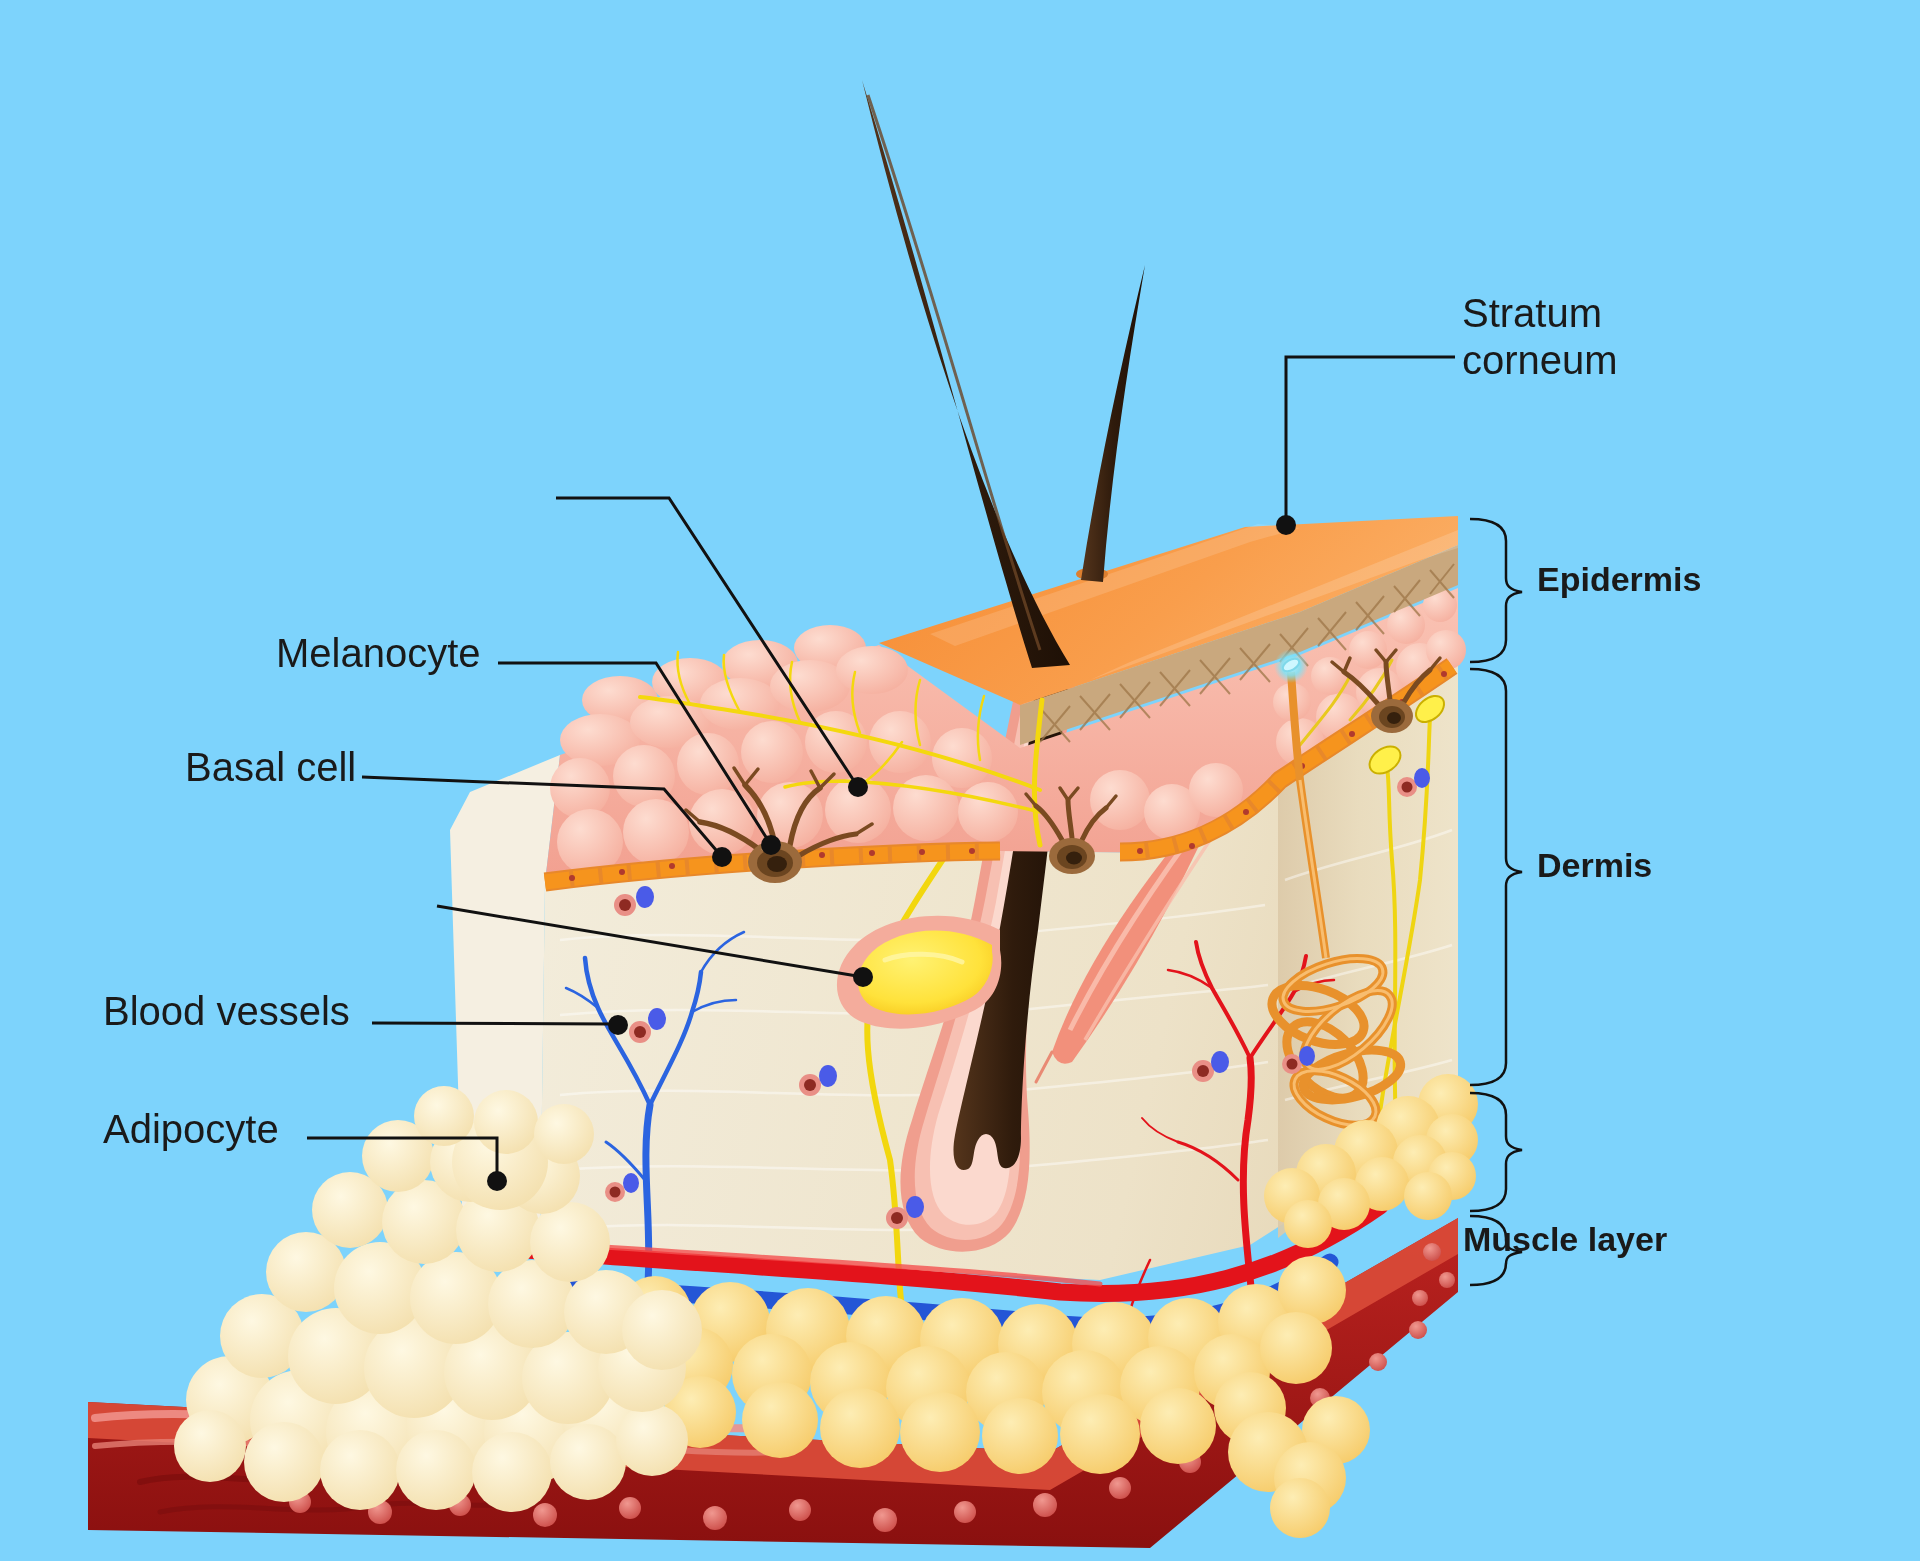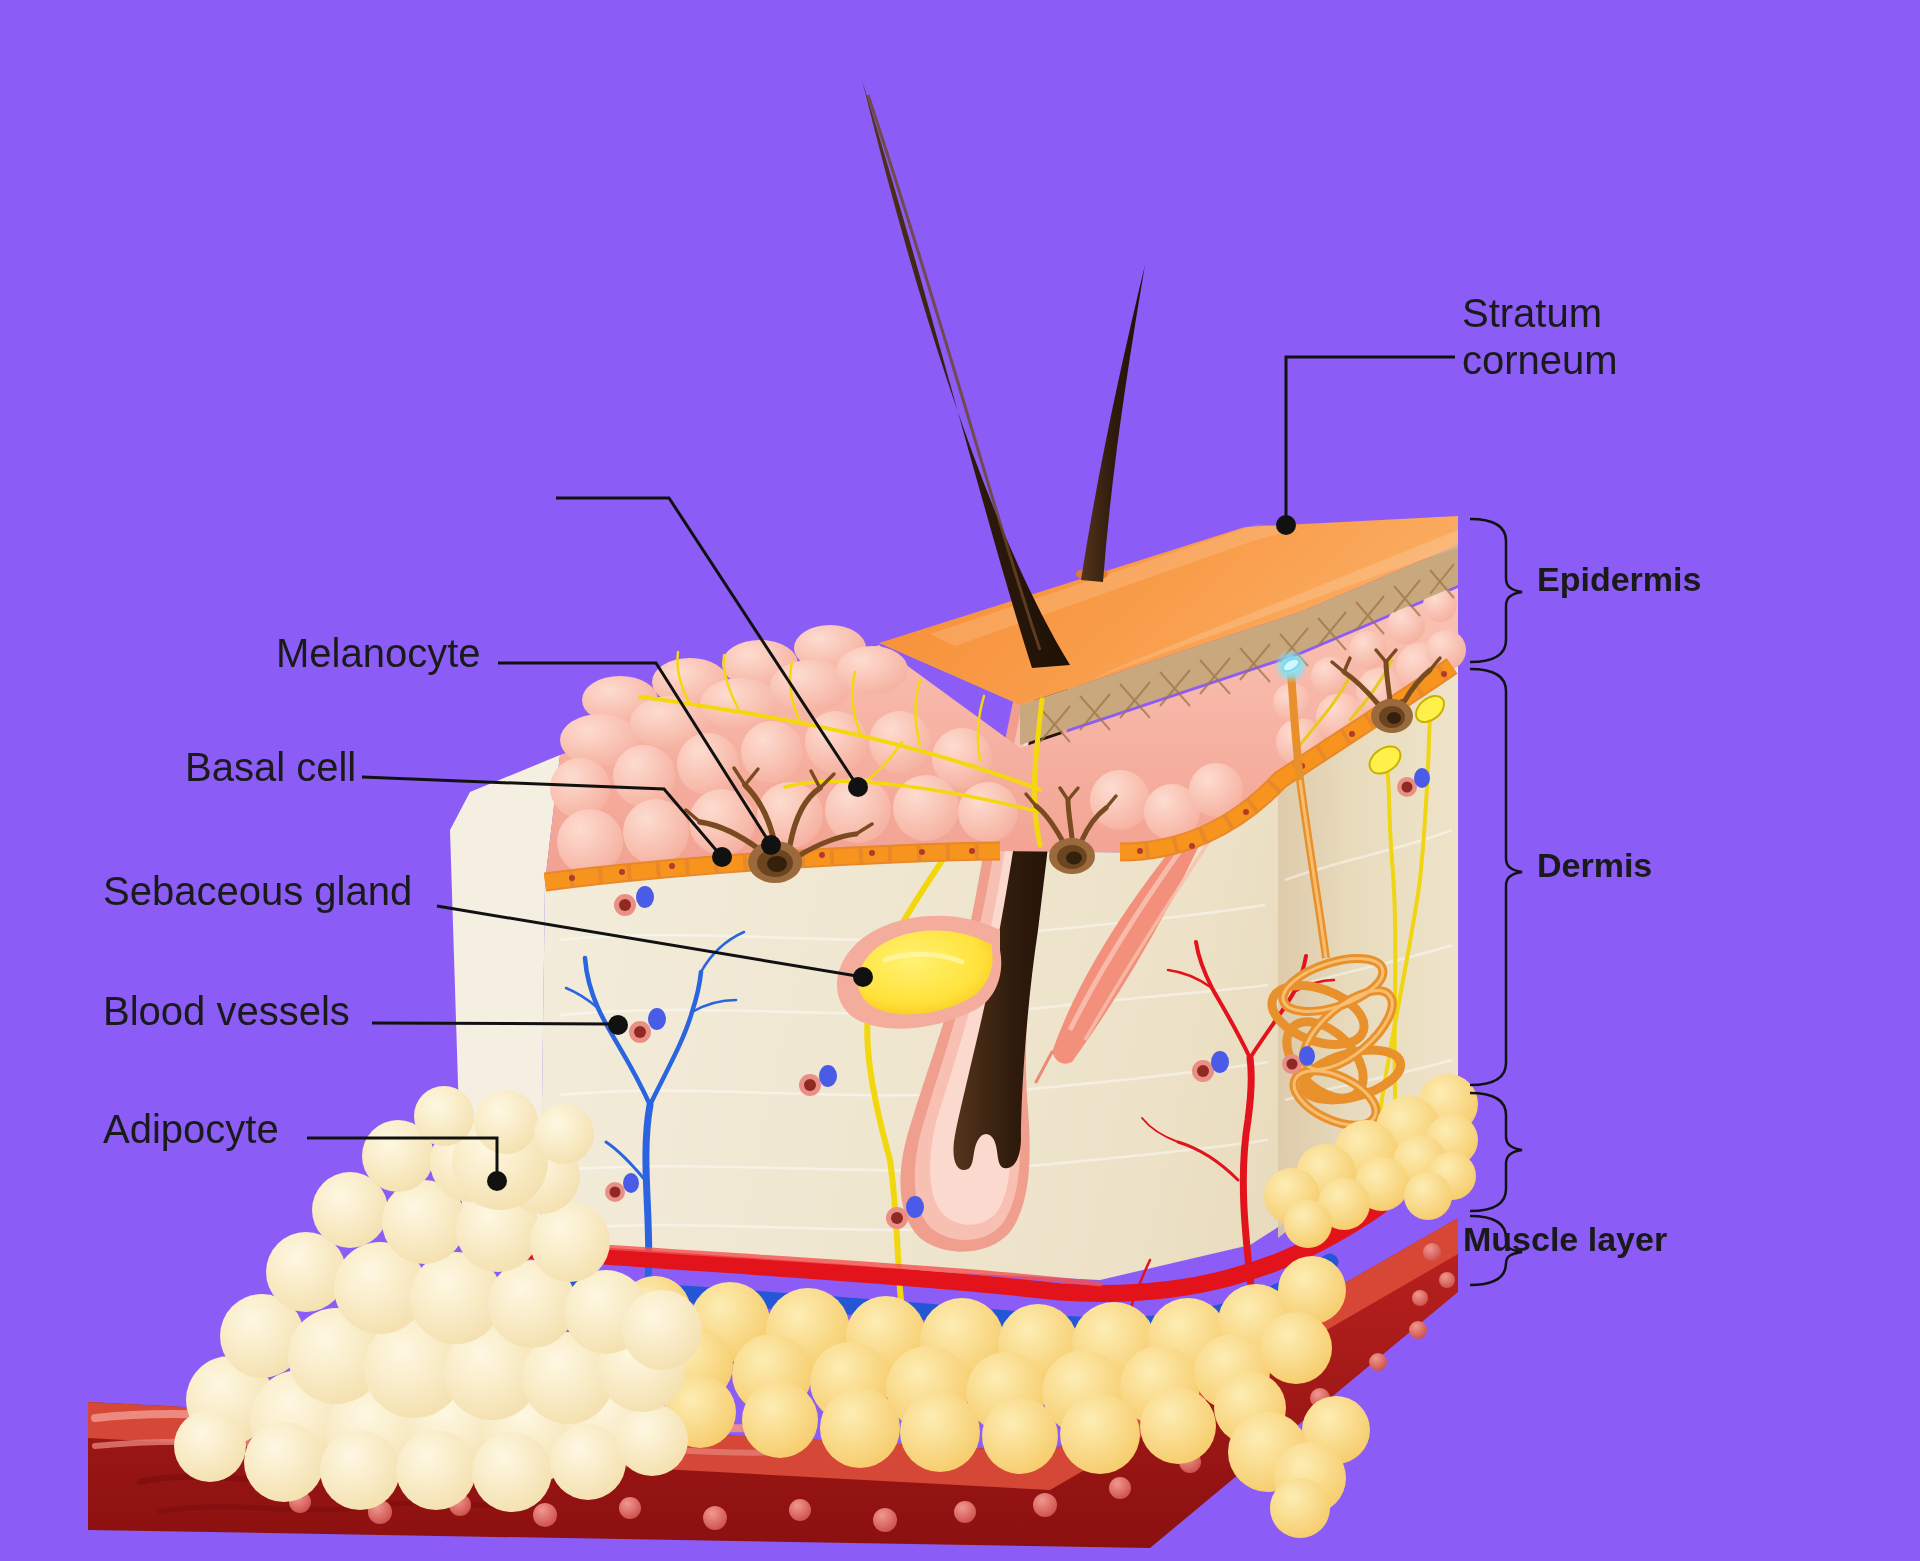--- a/index.html
+++ b/index.html
@@ -1,16 +1,16 @@
 <!DOCTYPE html>
 <html><head>
 <meta charset="utf-8">
 <style>
   html,body{margin:0;padding:0;background:#fff;}
-  #stage{position:relative;width:1920px;height:1561px;background:#8b5cf6;overflow:hidden;
+  #stage{position:relative;width:1920px;height:1561px;background:#7dd3fc;overflow:hidden;
          font-family:"Liberation Sans", sans-serif;}
   #art{position:absolute;left:0;top:0;}
   .lbl{position:absolute;color:#1a1a1a;font-size:40px;line-height:1.17;white-space:pre-line;}
   .lbl.bold{font-weight:bold;font-size:34px;line-height:1.0;}
   #lbl-stratum-corneum{left:1462px;top:290px;}
   #lbl-free-nerve-ending{left:348px;top:462px;}
   #lbl-melanocyte{left:276px;top:630px;}
   #lbl-basal-cell{left:185px;top:744px;}
   #lbl-sebaceous-gland{left:103px;top:868px;}
   #lbl-blood-vessels{left:103px;top:988px;}
@@ -530,19 +530,18 @@
     <path d="M 1470,669 C 1495,669 1506,677 1506,691 L 1506,858 C 1506,865 1509,870 1522,872 C 1509,874 1506,879 1506,886 L 1506,1063 C 1506,1077 1495,1085 1470,1085"></path>
     <path d="M 1470,1093 C 1495,1093 1506,1101 1506,1115 L 1506,1136 C 1506,1143 1509,1148 1522,1150 C 1509,1152 1506,1157 1506,1164 L 1506,1189 C 1506,1203 1495,1211 1470,1211"></path>
     <path d="M 1470,1216 C 1495,1216 1506,1224 1506,1238 L 1506,1240 C 1506,1247 1509,1250 1522,1252 C 1509,1254 1506,1257 1506,1264 L 1506,1263 C 1506,1277 1495,1285 1470,1285"></path>
   </g>
 </svg>
 
   <div class="lbl" id="lbl-stratum-corneum">Stratum
 corneum</div>
   <div class="lbl" id="lbl-melanocyte">Melanocyte</div>
   <div class="lbl" id="lbl-basal-cell">Basal cell</div>
-  <div class="lbl" id="lbl-sebaceous-gland">Sebaceous gland</div>
   <div class="lbl" id="lbl-blood-vessels">Blood vessels</div>
   <div class="lbl" id="lbl-adipocyte">Adipocyte</div>
   <div class="lbl bold" id="lbl-epidermis">Epidermis</div>
   <div class="lbl bold" id="lbl-dermis">Dermis</div>
   <div class="lbl bold" id="lbl-muscle-layer">Muscle layer</div>
 </div>
 
 </body></html>

